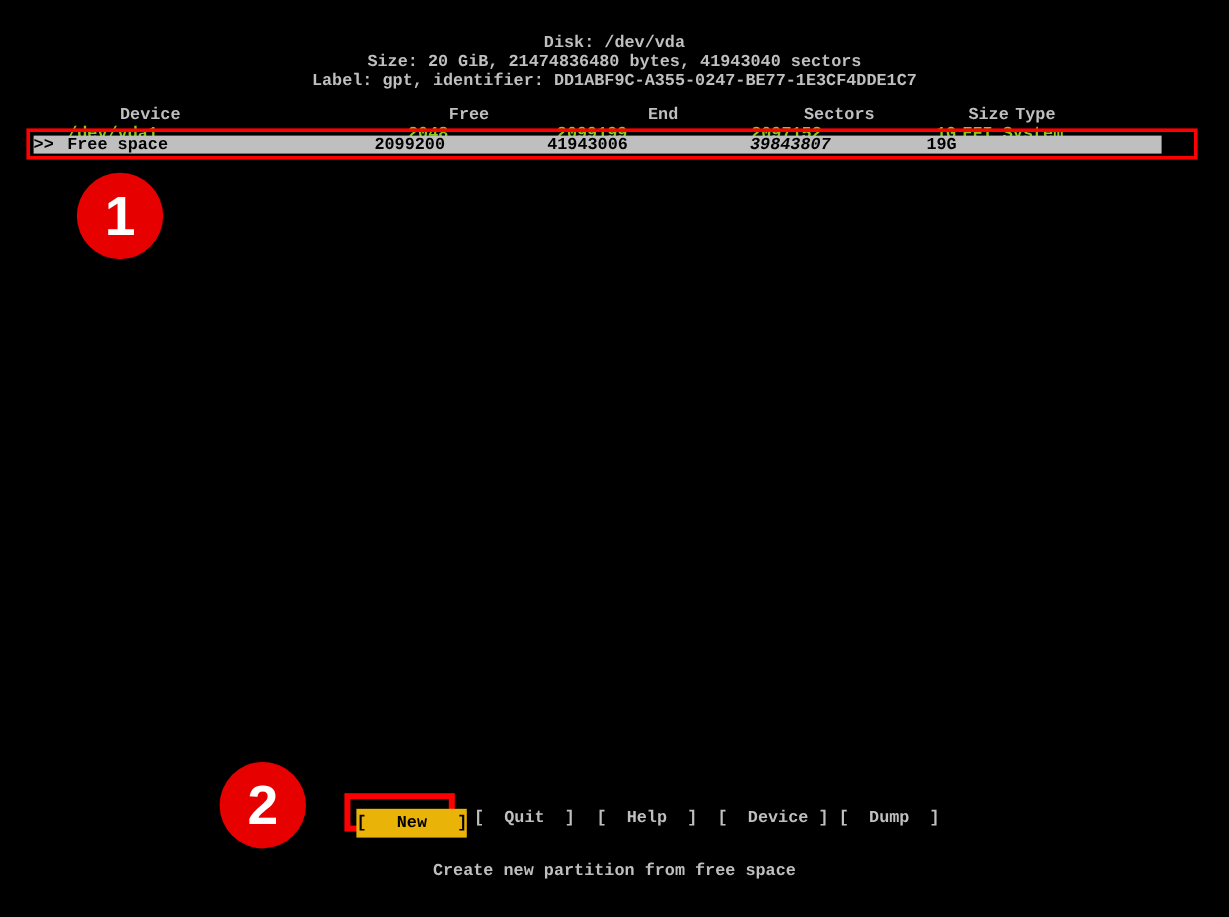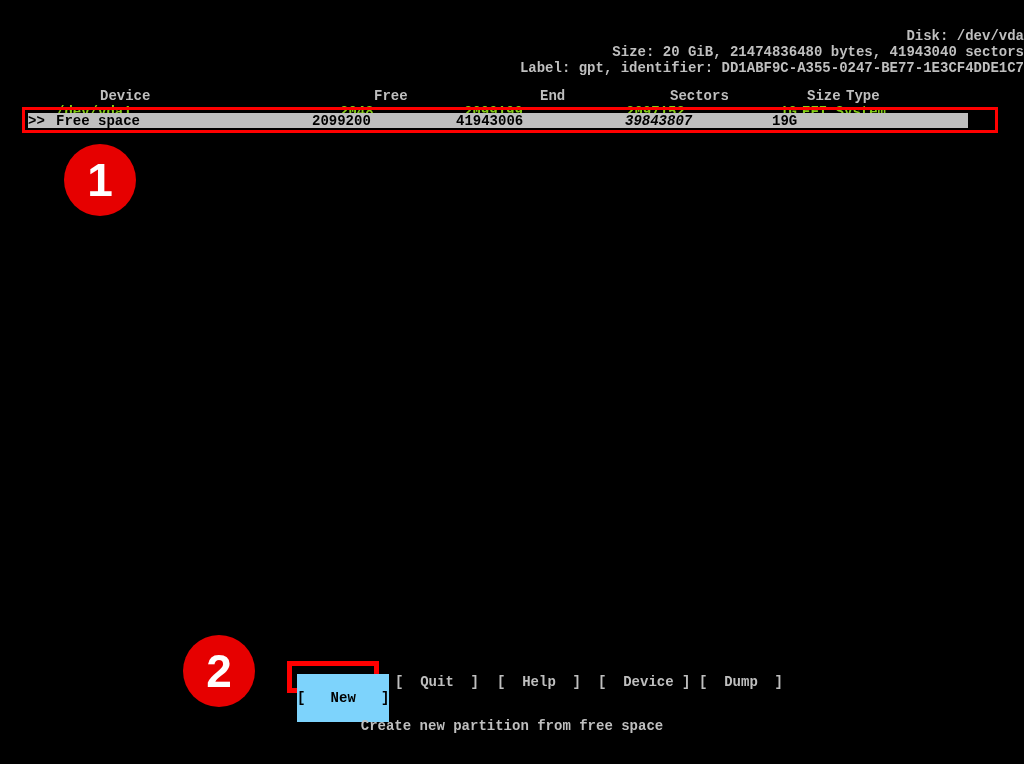--- a/index.html
+++ b/index.html
@@ -14,21 +14,21 @@
     overflow: hidden;
     font-weight: bold;
   }
   .screen {
     position: relative;
     width: 1024px;
     height: 764px;
     box-sizing: border-box;
   }
   .center {
-    text-align: right;
+    text-align: center;
     white-space: pre;
   }
   .header-block {
     padding-top: 28px;
     line-height: 16px;
   }
   .table-header {
     position: absolute;
     top: 88px;
     left: 0;
@@ -92,25 +92,25 @@
     left: 287px;
     width: 92px;
     height: 32px;
     border: 5px solid #ff0000;
     box-sizing: border-box;
   }
   .menu-sel {
     position: absolute;
     top: 674px;
     left: 297px;
-    background: #7dd3fc;
+    background: #eab308;
     color: #000;
     white-space: pre;
     cursor: pointer;
-    padding: 16px 0;
+    padding: 4px 0;
   }
   .hint {
     position: absolute;
     top: 718px;
     left: 0;
     width: 100%;
     text-align: center;
   }
   .badge {
     position: absolute;

